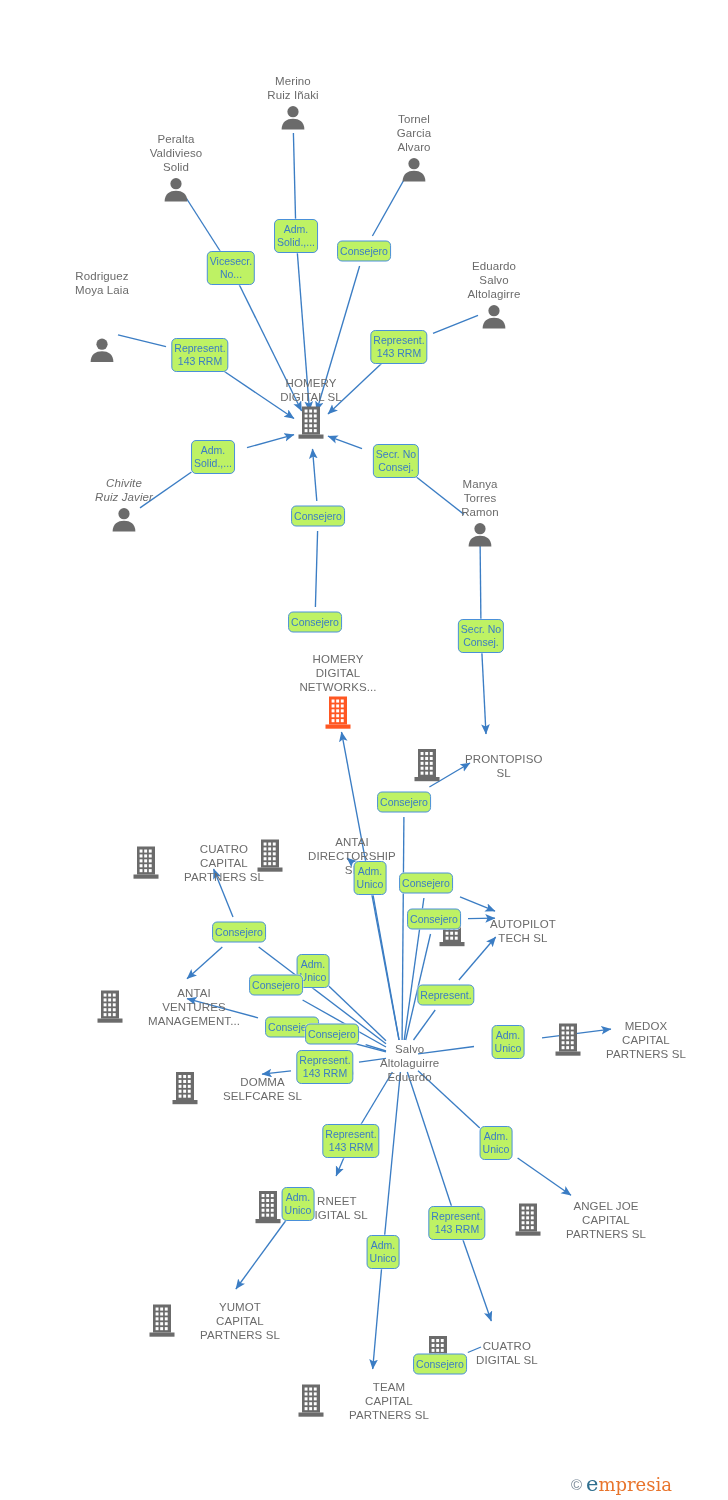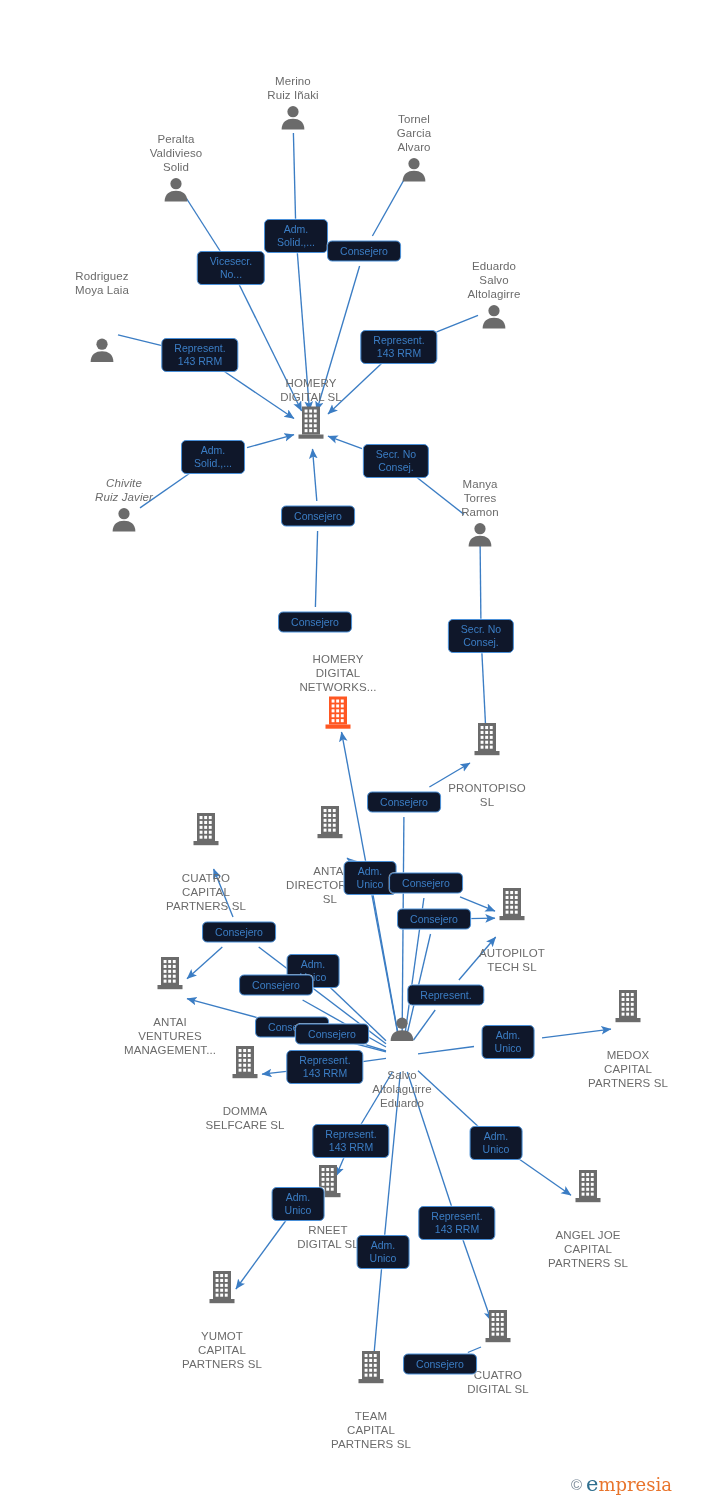--- a/index.html
+++ b/index.html
@@ -17,30 +17,30 @@
   .node .caption{
     display:block;color:#6b6b6b;font-size:11.5px;line-height:14px;
     letter-spacing:.1px;white-space:pre-line;
   }
   .company .caption{order:2;}
   .person .caption{order:2;}
   
   .node.capfirst{display:flex;flex-direction:column;align-items:center;}
   .node.capfirst .caption{order:1;margin-bottom:1px;}
   .node.capfirst .glyph{order:2;}
-  .node.iconfirst{display:flex;flex-direction:column;align-items:center;gap:23px;}
+  .node.iconfirst{display:flex;align-items:center;gap:23px;}
   .node.iconfirst .glyph{order:1;}
   .node.iconfirst .caption{order:2;margin-top:1px;}
 
   
   .badge{
     position:absolute;transform:translate(-50%,-50%);
-    background:#0f172a;border:1.3px solid #4a90d9;border-radius:5px;
+    background:#bef264;border:1.3px solid #4a90d9;border-radius:5px;
     color:#3b7dc4;font-size:10.5px;line-height:13px;
-    padding:3px 12px;text-align:center;white-space:pre-line;
+    padding:3px 2px;text-align:center;white-space:pre-line;
     box-shadow:0 0 0 .5px rgba(255,255,255,.6);
   }
 
   .watermark{
     position:absolute;right:8px;bottom:6px;display:flex;align-items:center;gap:4px;
   }
   .watermark .c{color:#7a8a99;font-size:15px;line-height:15px;}
   .watermark .brand{
     font-family:"DejaVu Serif","Liberation Serif",serif;
     font-size:18px;color:#e8742c;line-height:18px;

